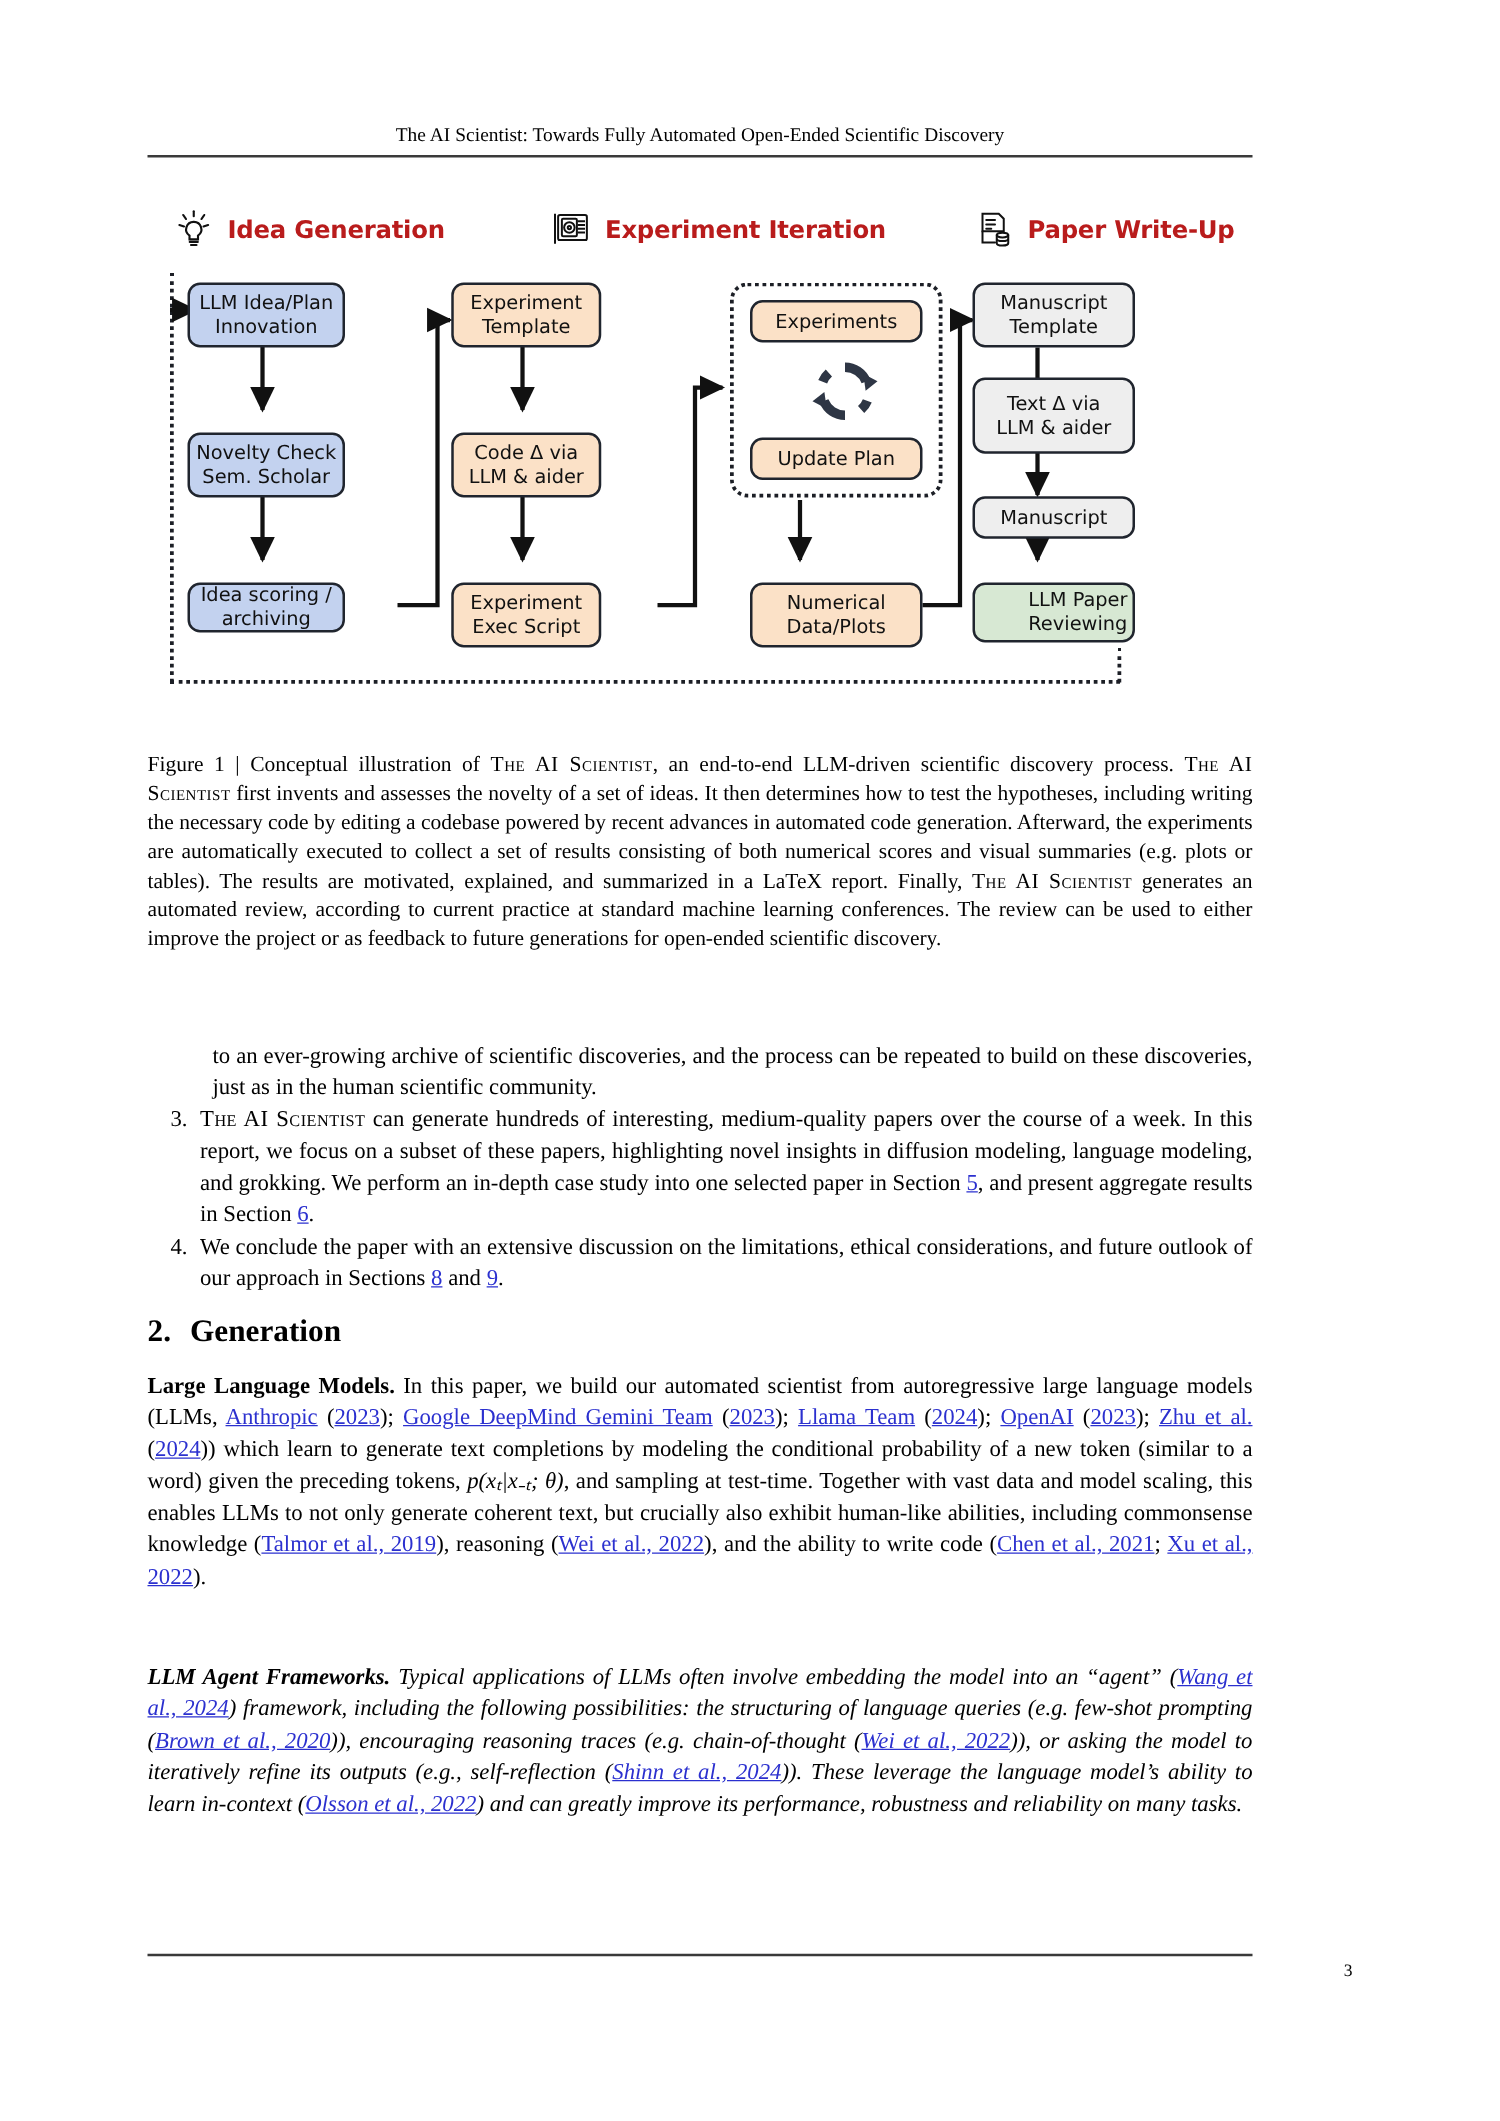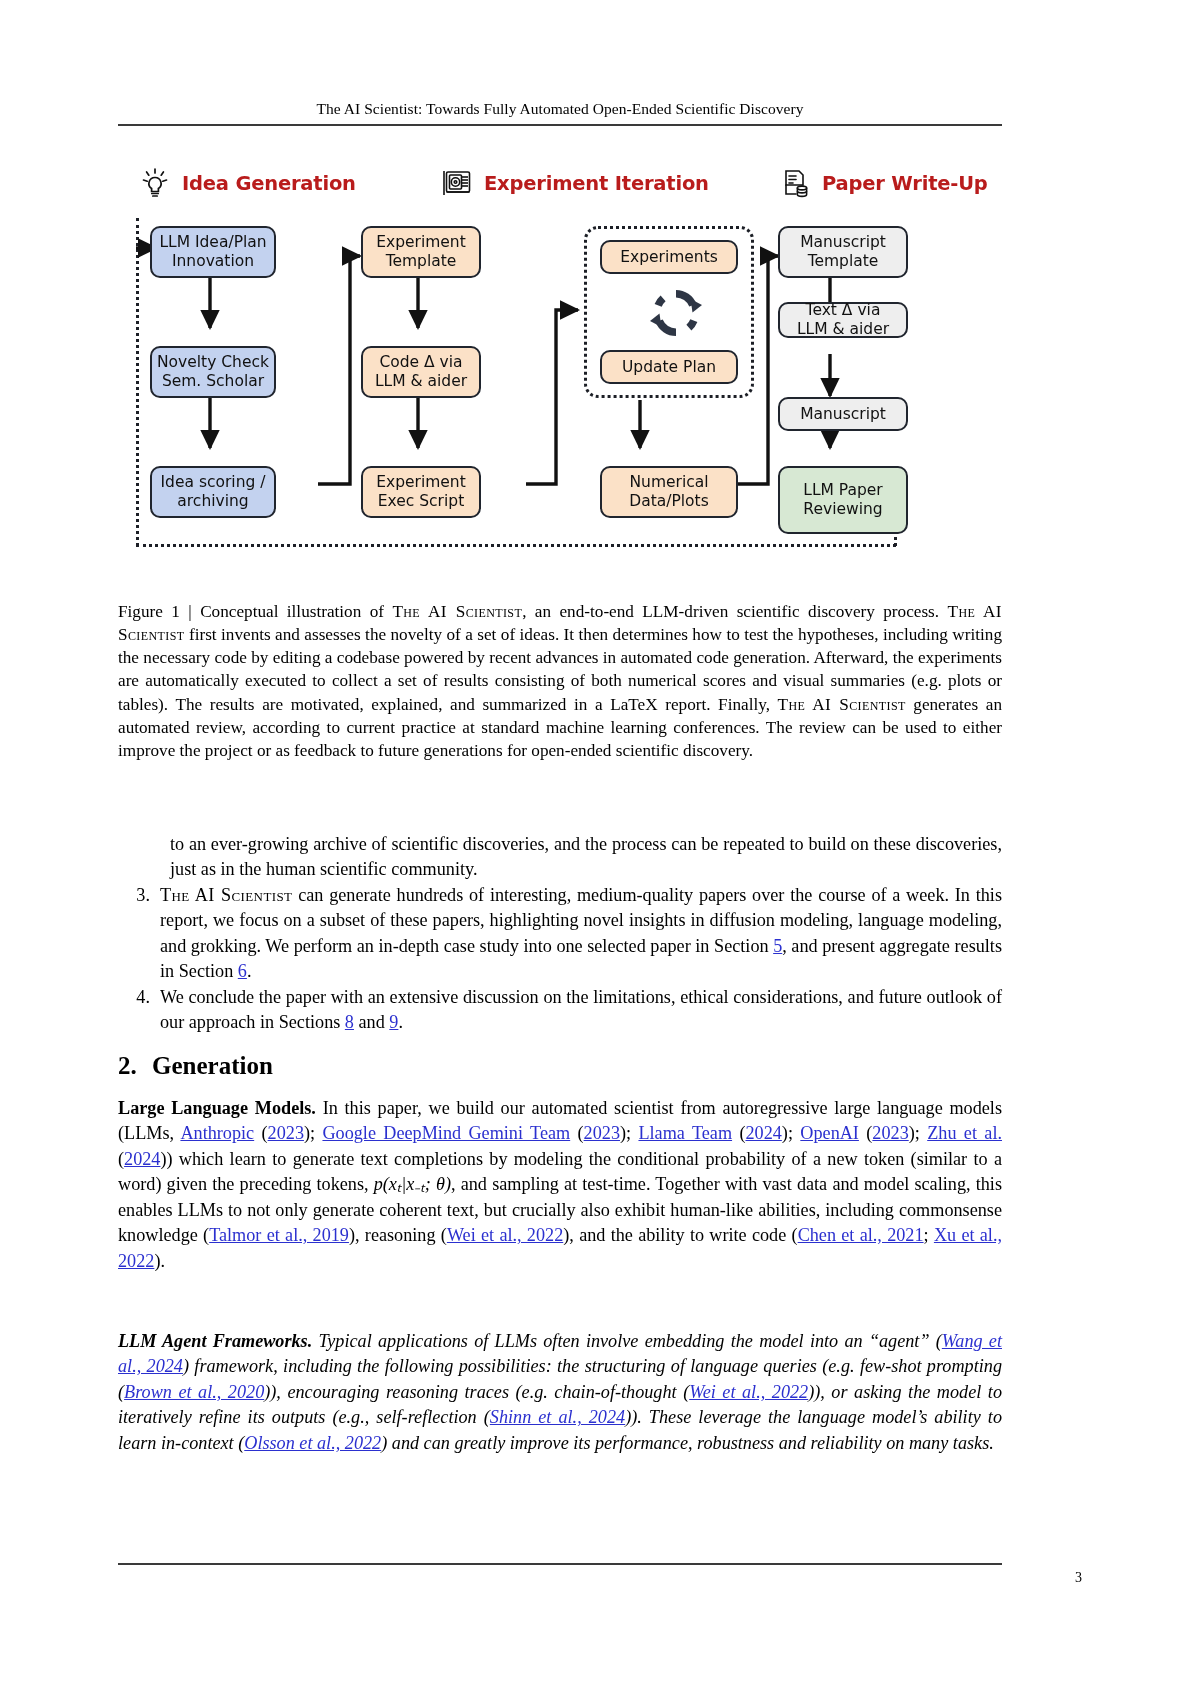--- a/index.html
+++ b/index.html
@@ -279,21 +279,21 @@
         <path d="M18 100 H38"></path>
       </g>
     </svg>
 
     <div class="node blue" style="left:32px; top:78px; width:126px; height:52px;">
       <span>LLM Idea/Plan<br>Innovation</span>
     </div>
     <div class="node blue" style="left:32px; top:198px; width:126px; height:52px;">
       <span>Novelty Check<br>Sem. Scholar</span>
     </div>
-    <div class="node blue" style="left:32px; top:318px; width:126px; height:52px;">
+    <div class="node blue" style="left:32px; top:318px; width:126px; height:40px;">
       <span>Idea scoring /<br>archiving</span>
     </div>
 
     <div class="node peach" style="left:243px; top:78px; width:120px; height:52px;">
       <span>Experiment<br>Template</span>
     </div>
     <div class="node peach" style="left:243px; top:198px; width:120px; height:52px;">
       <span>Code Δ via<br>LLM &amp; aider</span>
     </div>
     <div class="node peach" style="left:243px; top:318px; width:120px; height:52px;">
@@ -318,27 +318,27 @@
     <div class="node peach" style="left:482px; top:202px; width:138px; height:34px;">
       <span>Update Plan</span>
     </div>
     <div class="node peach" style="left:482px; top:318px; width:138px; height:52px;">
       <span>Numerical<br>Data/Plots</span>
     </div>
 
     <div class="node grey" style="left:660px; top:78px; width:130px; height:52px;">
       <span>Manuscript<br>Template</span>
     </div>
-    <div class="node grey" style="left:660px; top:154px; width:130px; height:36px;">
+    <div class="node grey" style="left:660px; top:154px; width:130px; height:61px;">
       <span>Text Δ via<br>LLM &amp; aider</span>
     </div>
     <div class="node grey" style="left:660px; top:249px; width:130px; height:34px;">
       <span>Manuscript</span>
     </div>
-    <div class="node green" style="left:660px; top:318px; width:130px; height:68px;">
+    <div class="node green" style="left:660px; top:318px; width:130px; height:48px;justify-content:flex-end;">
       <span>LLM Paper<br>Reviewing</span>
     </div>
   </div>
 
   <div class="caption">
     <span>Figure 1</span>
     <span>|</span>
     <span>Conceptual illustration of </span><span class="sc">The AI Scientist</span><span>, an end-to-end LLM-driven scientific discovery process. </span><span class="sc">The AI Scientist</span><span> first invents and assesses the novelty of a set of ideas. It then determines how to test the hypotheses, including writing the necessary code by editing a codebase powered by recent advances in automated code generation. Afterward, the experiments are automatically executed to collect a set of results consisting of both numerical scores and visual summaries (e.g. plots or tables). The results are motivated, explained, and summarized in a LaTeX report. Finally, </span><span class="sc">The AI Scientist</span><span> generates an automated review, according to current practice at standard machine learning conferences. The review can be used to either improve the project or as feedback to future generations for open-ended scientific discovery.</span>
   </div>
 

